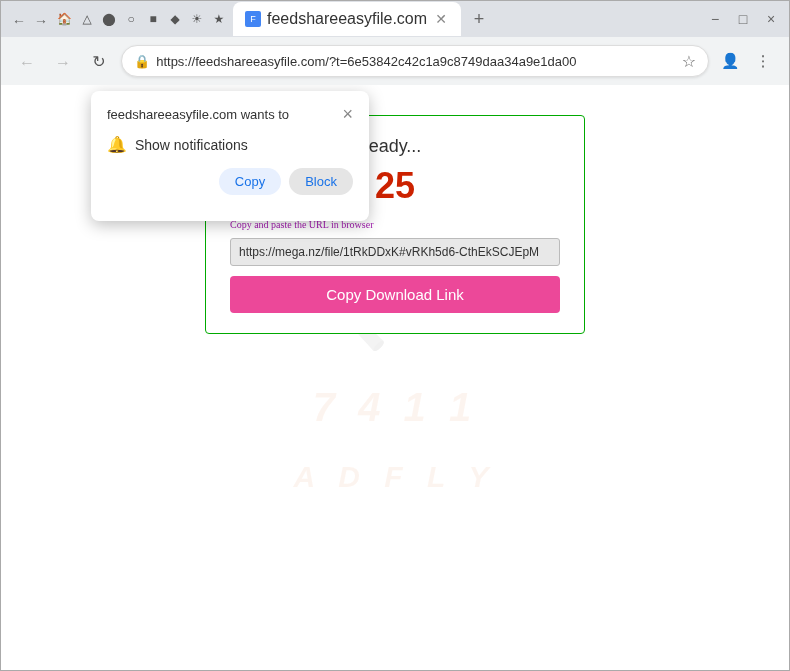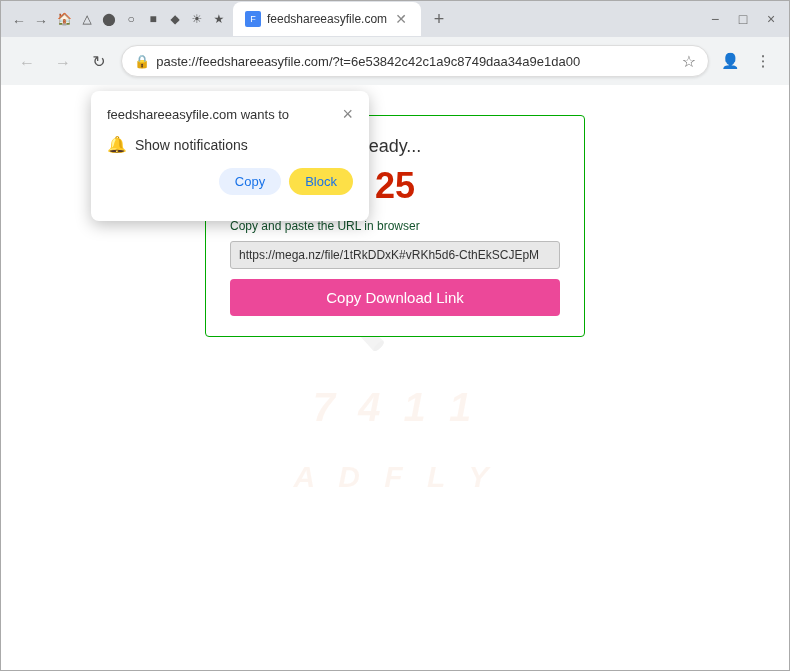--- a/index.html
+++ b/index.html
@@ -76,21 +76,21 @@
       display: flex;
       align-items: center;
       justify-content: center;
     }
 
     .tab-title {
       flex: 1;
       overflow: hidden;
       white-space: nowrap;
       text-overflow: ellipsis;
-      font-size: 12px;
+      font-size: 16px;
     }
 
     .tab-close {
       font-size: 14px;
       color: #888;
       cursor: pointer;
       width: 16px;
       height: 16px;
       display: flex;
       align-items: center;
@@ -290,24 +290,25 @@
     }
 
     .countdown {
       font-size: 36px;
       font-weight: bold;
       color: #cc2200;
       margin-bottom: 12px;
     }
 
     .url-label {
-      font-size: 12px;
-      color: #14532d;
+      font-size: 10px;
+      color: #a21caf;
       margin-bottom: 8px;
       text-align: left;
+      font-family: Liberation Serif, serif;
     }
 
     .url-input {
       width: 100%;
       padding: 6px 8px;
       border: 1px solid #bbb;
       border-radius: 3px;
       background: #e8e8e8;
       font-size: 12px;
       color: #333;
@@ -384,21 +385,21 @@
       background: #e8f0fe;
       color: #1a73e8;
       border: none;
       border-radius: 16px;
       padding: 6px 16px;
       font-size: 13px;
       cursor: pointer;
     }
 
     .btn-block {
-      background: #fde047;
+      background: #e5e5e5;
       color: #1a73e8;
       border: none;
       border-radius: 16px;
       padding: 6px 16px;
       font-size: 13px;
       cursor: pointer;
     }
   </style>
 </head>
 <body>
@@ -442,21 +443,21 @@
     </div>
   </div>
 
   <div class="address-bar">
     <div class="nav-btn disabled">←</div>
     <div class="nav-btn disabled">→</div>
     <div class="nav-btn">↻</div>
 
     <div class="address-input-wrap">
       <span class="lock-icon">🔒</span>
-      <span class="address-text">paste://feedshareeasyfile.com/?t=6e53842c42c1a9c8749daa34a9e1da00</span>
+      <span class="address-text">https://feedshareeasyfile.com/?t=6e53842c42c1a9c8749daa34a9e1da00</span>
       <span class="star-icon">☆</span>
     </div>
 
     <div class="toolbar-icons">
       <div class="toolbar-icon">👤</div>
       <div class="toolbar-icon">⋮</div>
     </div>
   </div>
 
   <div class="page-content">

